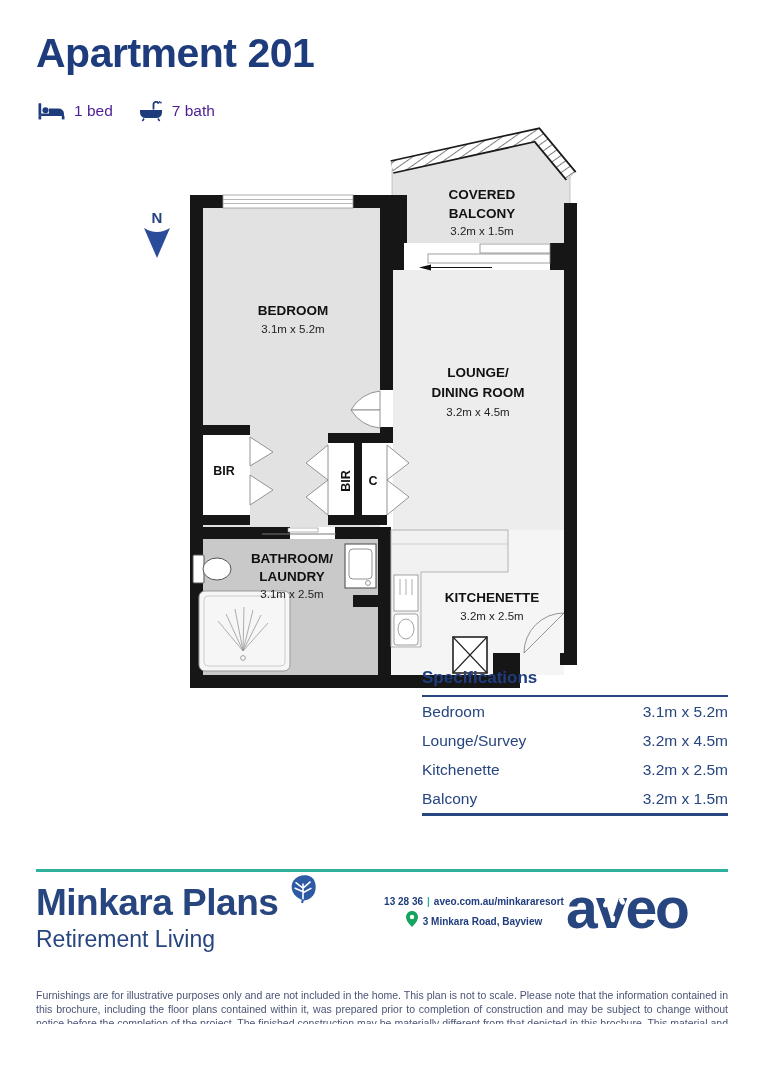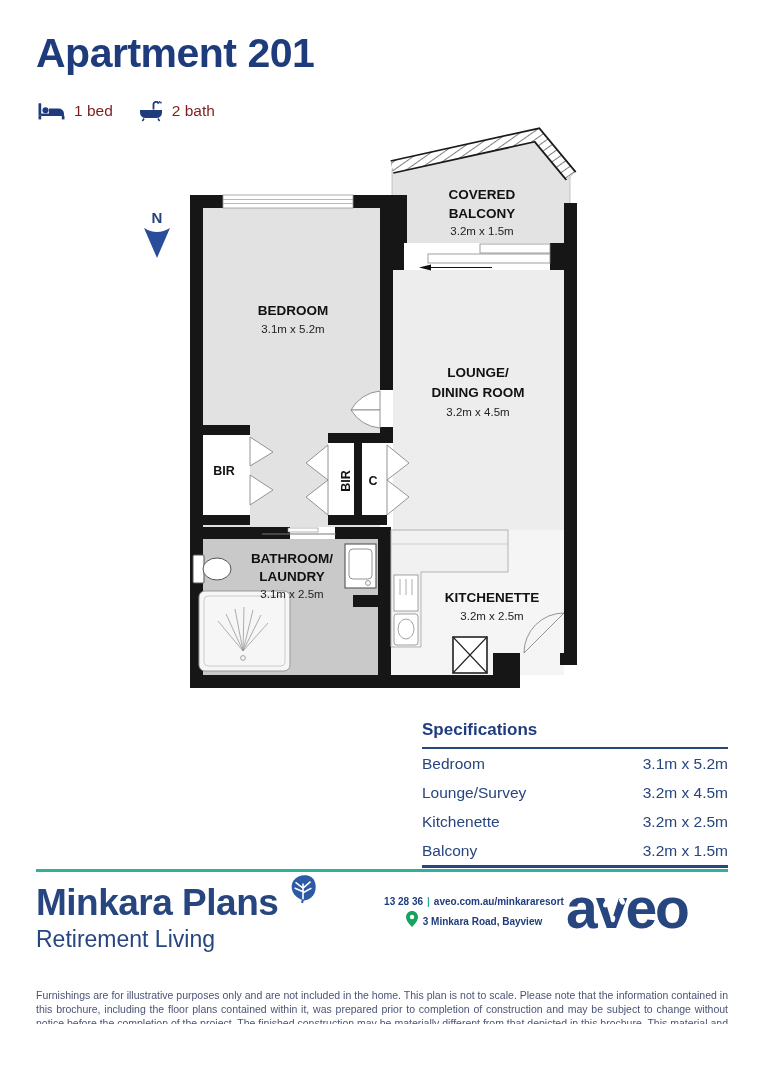--- a/index.html
+++ b/index.html
@@ -2,30 +2,30 @@
 <html><head>
 <meta charset="utf-8">
 <style>
   html,body{margin:0;padding:0;background:#ffffff;}
   .page{position:relative;width:764px;height:1024px;background:#fff;overflow:hidden;
         font-family:"Liberation Sans",sans-serif;padding-left:40px;}
   
   .title{position:absolute;left:36px;top:30px;font-size:41px;font-weight:700;
          color:#1E3B7C;letter-spacing:-0.5px;margin:0;}
   .feat-row{position:absolute;left:38px;top:100px;display:flex;align-items:center;
-            color:#7f1d1d;font-size:15.5px;}
+            color:#4c1d95;font-size:15.5px;}
   .feat-row .icon{display:inline-flex;margin-right:9px;}
   .feat-row .feat-gap{width:26px;}
   
   .plan-svg{position:absolute;left:140px;top:125px;}
   .plan-label{font-weight:700;font-size:13.5px;fill:#111;}
   .plan-dims{font-size:11.5px;fill:#222;}
   .plan-small{font-weight:700;font-size:12.5px;fill:#111;}
   
-  .specs{position:absolute;left:422px;top:720px;width:306px;border-bottom:3px solid #27457F;}
+  .specs{position:absolute;left:422px;top:668px;width:306px;border-bottom:3px solid #27457F;}
   .specs-title{font-size:17px;font-weight:700;color:#1F3D7E;padding-bottom:7px;
                border-bottom:2.5px solid #27457F;}
   .spec-row{display:flex;justify-content:space-between;font-size:15.5px;color:#27457F;
             padding:5.5px 0;}
   
   .footer-rule{position:absolute;left:36px;top:869px;width:692px;height:3px;background:#2FB09A;}
   .brand{position:absolute;left:36px;top:882px;color:#27457F;}
   .brand-name{font-size:37px;font-weight:700;letter-spacing:-0.5px;line-height:1.15;}
   .brand-leaf{position:absolute;left:252px;top:-9px;}
   .brand-tagline{font-size:23px;margin-top:1px;}
@@ -60,21 +60,21 @@
     <span>1 bed</span>
     <span class="feat-gap"></span>
     <span class="icon">
       <svg width="24" height="22" viewBox="0 0 24 22">
         <path d="M1 10 h22 v2.5 a5.5 5.5 0 0 1 -5.5 5.5 h-11 A5.5 5.5 0 0 1 1 12.5 Z" fill="#1E3B7C"></path>
         <path d="M5 18.5 l-1.6 2.6 M19 18.5 l1.6 2.6" stroke="#1E3B7C" stroke-width="1.6" fill="none"></path>
         <path d="M14.5 9.5 V4.6 A2.6 2.6 0 0 1 19.6 3.8" stroke="#1E3B7C" stroke-width="1.8" fill="none"></path>
         <path d="M18.4 1.2 l.9 1.9 M20.6 1 l.2 2 M22.4 1.8 l-.8 1.7" stroke="#1E3B7C" stroke-width="1.1" fill="none"></path>
       </svg>
     </span>
-    <span>2 bath</span>
+    <span>7 bath</span>
   </div>
 
   <svg class="plan-svg" width="470" height="590" viewBox="0 0 470 590">
     <defs>
       <pattern id="hatch" patternUnits="userSpaceOnUse" width="7" height="7" patternTransform="rotate(55)">
         <rect width="7" height="7" fill="#ffffff"></rect>
         <line x1="0" y1="0" x2="0" y2="7" stroke="#666" stroke-width="1.7"></line>
       </pattern>
     </defs>
 

